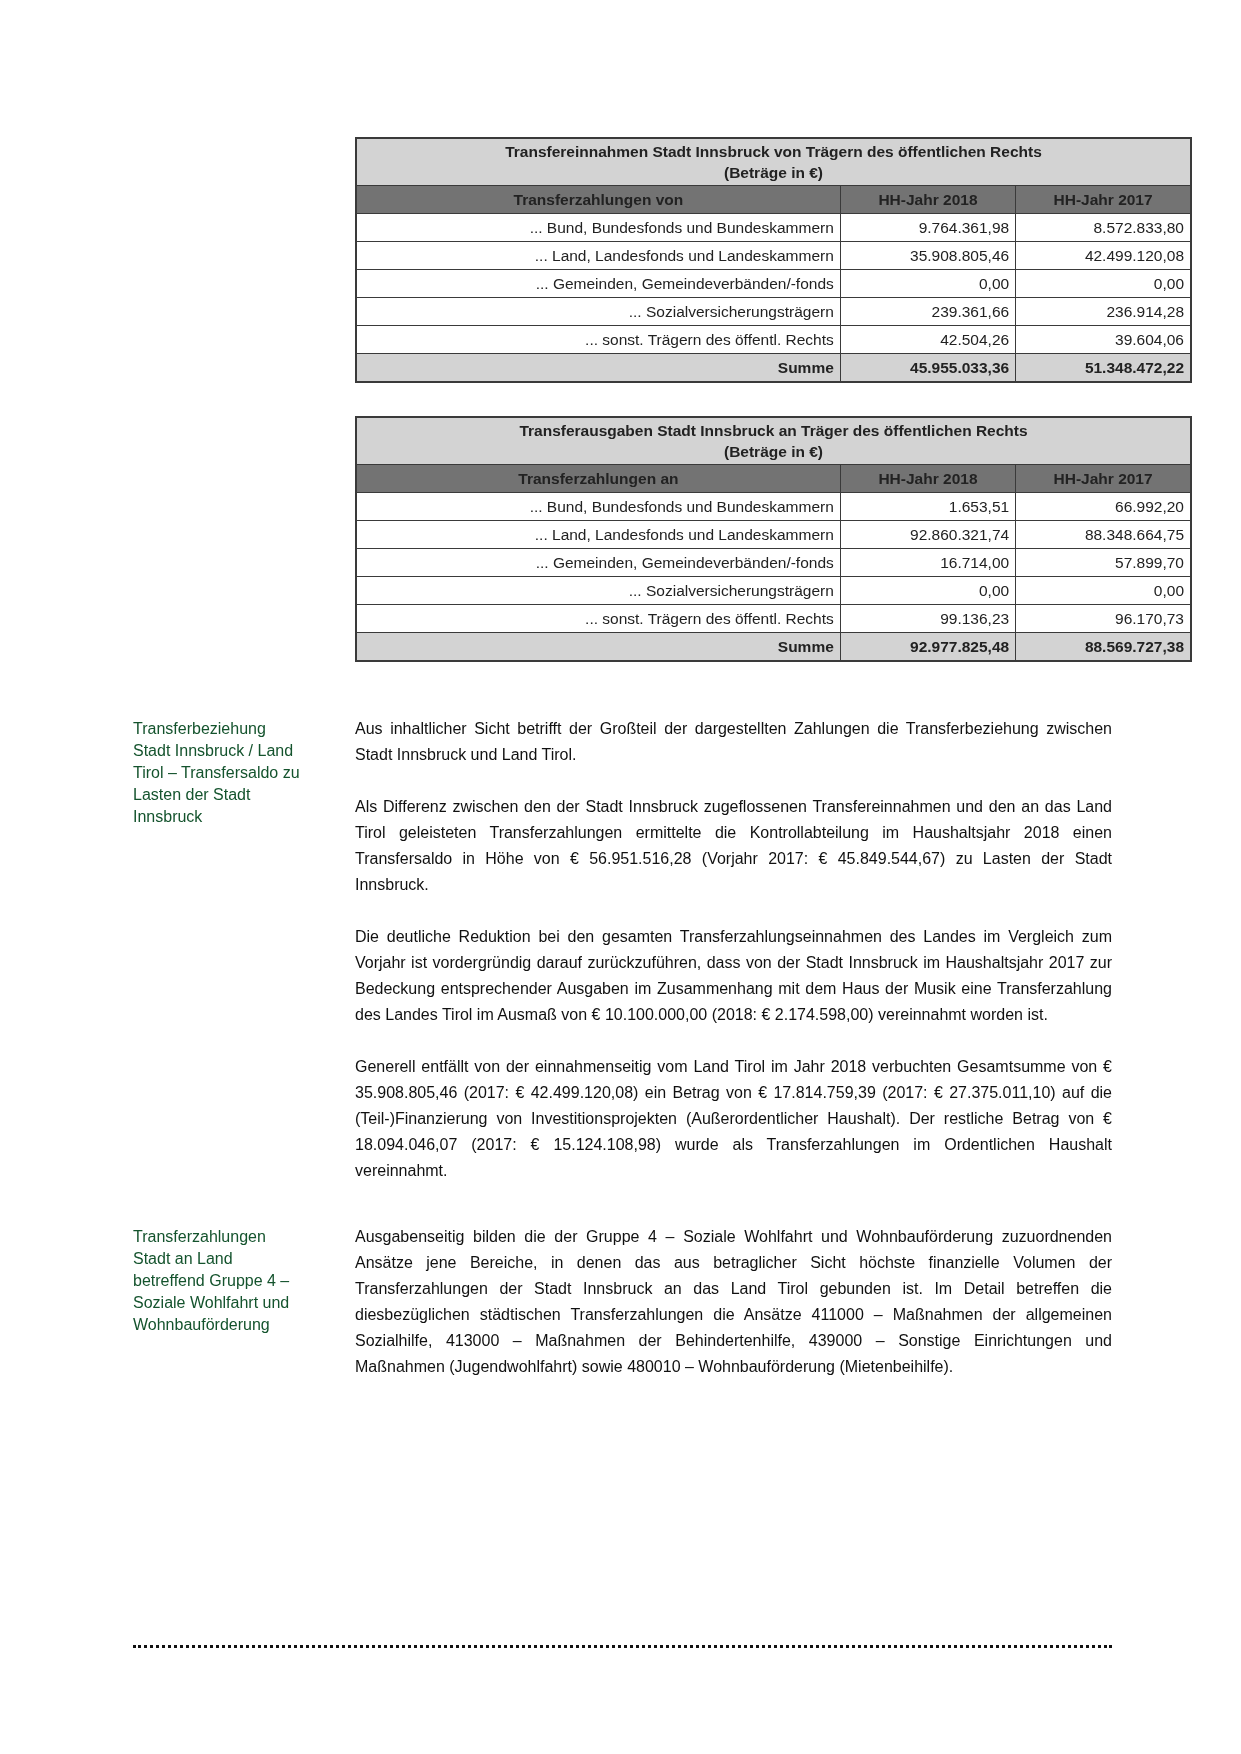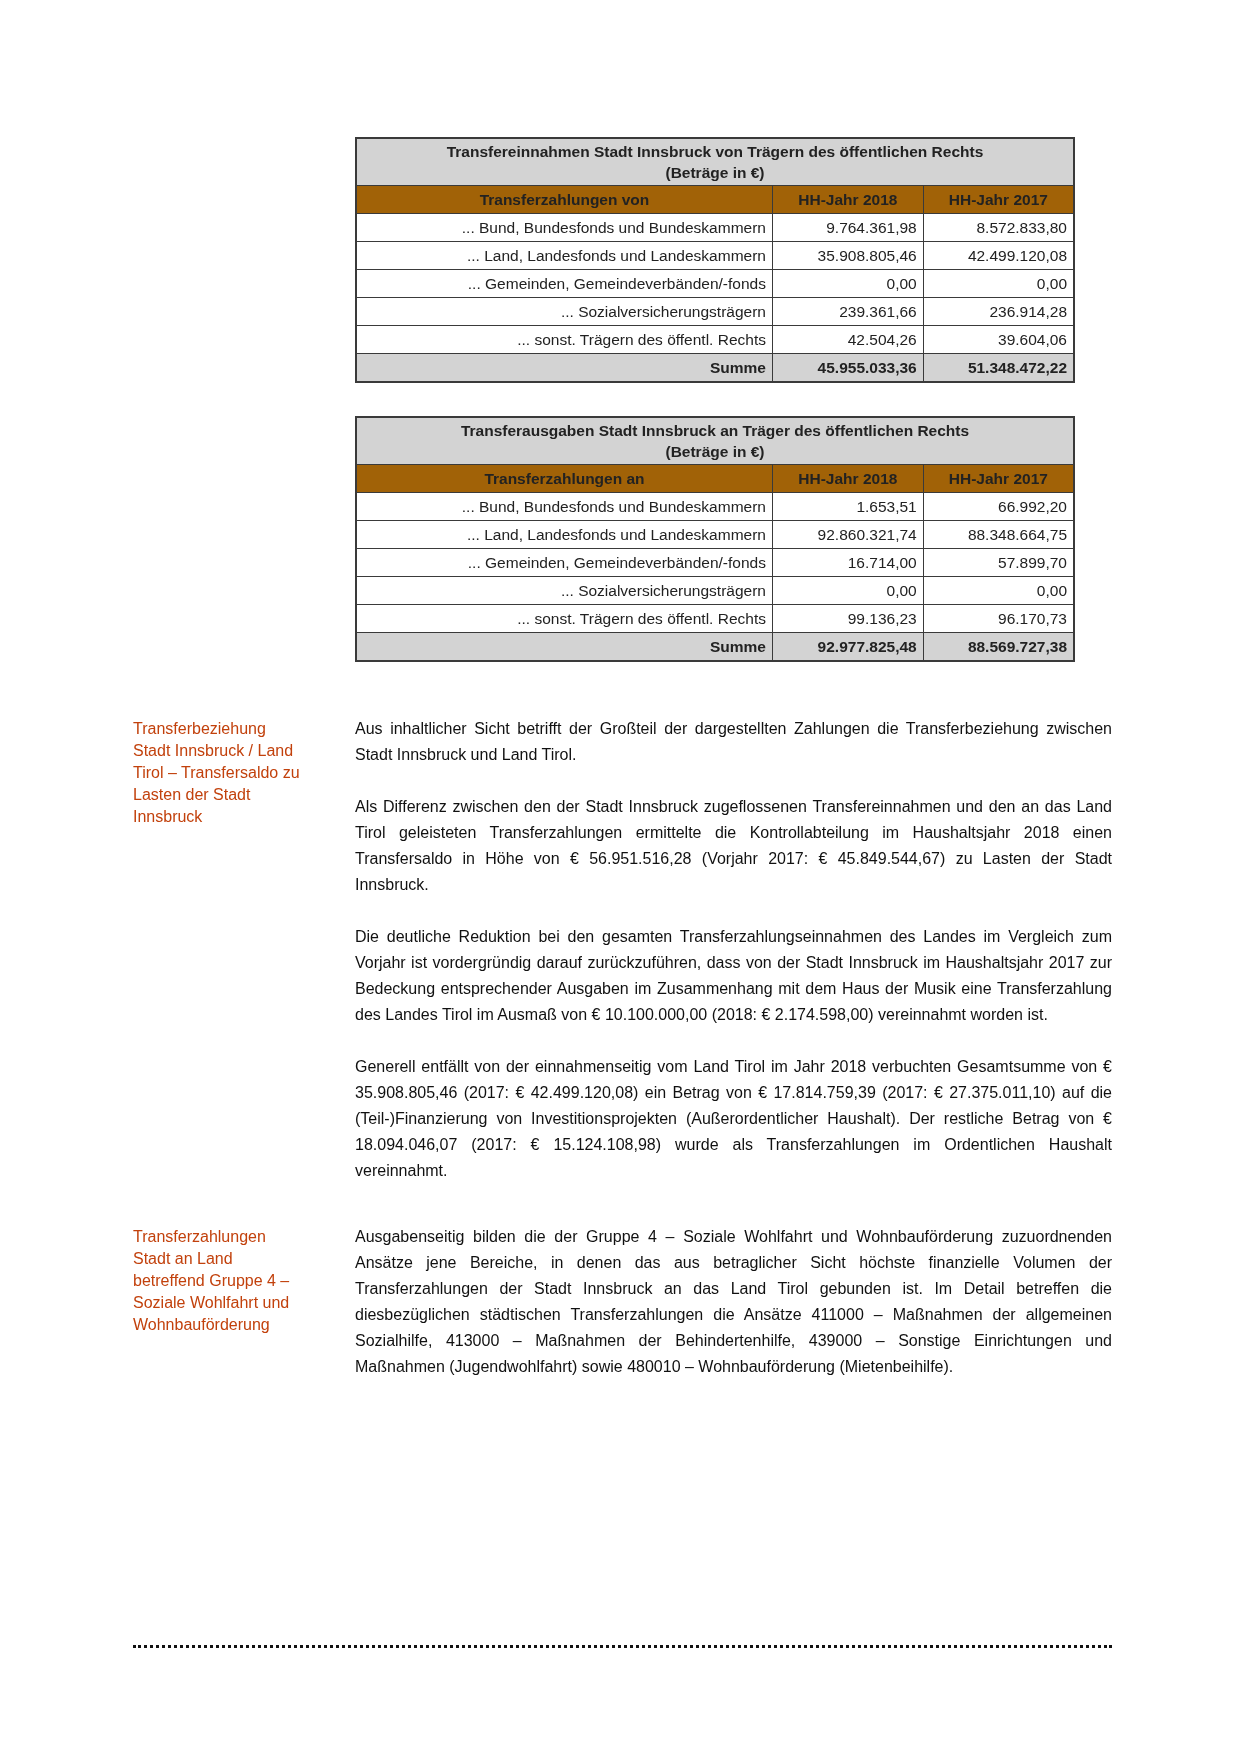--- a/index.html
+++ b/index.html
@@ -8,21 +8,21 @@
     width:1241px;height:1754px;
     background:#ffffff;
     font-family:"Liberation Sans","DejaVu Sans",sans-serif;
     color:#1a1a1a;
     overflow:hidden;
     margin:0 auto;
   }
   .content{position:absolute;left:133px;top:137px;width:979px;}
 
   
-  .table-wrap{margin-left:222px;width:720px;}
+  .table-wrap{margin-left:222px;width:837px;}
   .table-wrap + .table-wrap{margin-top:33px;border-radius:17px;}
   table.ttable{
     width:100%;
     border-collapse:collapse;
     font-size:15.5px;
     color:#222;
   }
   table.ttable th, table.ttable td{
     border:1px solid #3a3a3a;
     padding:2px 6px;
@@ -30,21 +30,21 @@
   }
   table.ttable{border:2px solid #3a3a3a;}
   .title-cell{
     background:#d3d3d3;
     text-align:center;
     font-weight:bold;
     padding:4px 6px;
   }
   .title-cell .t-line{display:block;line-height:21px;}
   thead .col-head{
-    background:#a16207;
+    background:#737373;
     font-weight:bold;
     text-align:center;
     border-bottom:2px solid #3a3a3a;
   }
   td.cell-label{text-align:right;}
   td.cell-num{text-align:right;white-space:nowrap;}
   .col-name{width:58%;}
   .col-y1{width:21%;}
   .col-y2{width:21%;}
   tfoot td{
@@ -55,21 +55,21 @@
   }
   tfoot td.cell-num{text-align:right;}
 
   
   .section{display:flex;align-items:flex-start;}
   .section-1{margin-top:54px;}
   .section-2{margin-top:40px;}
   .margin-label{
     width:215px;
     flex:0 0 215px;
-    color:#c2410c;
+    color:#14532d;
     font-size:16px;
     line-height:22px;
     white-space:pre-line;
     padding-top:2px;
   }
   .section-body{
     flex:1 1 auto;
     width:757px;
     margin-left:7px;
   }

